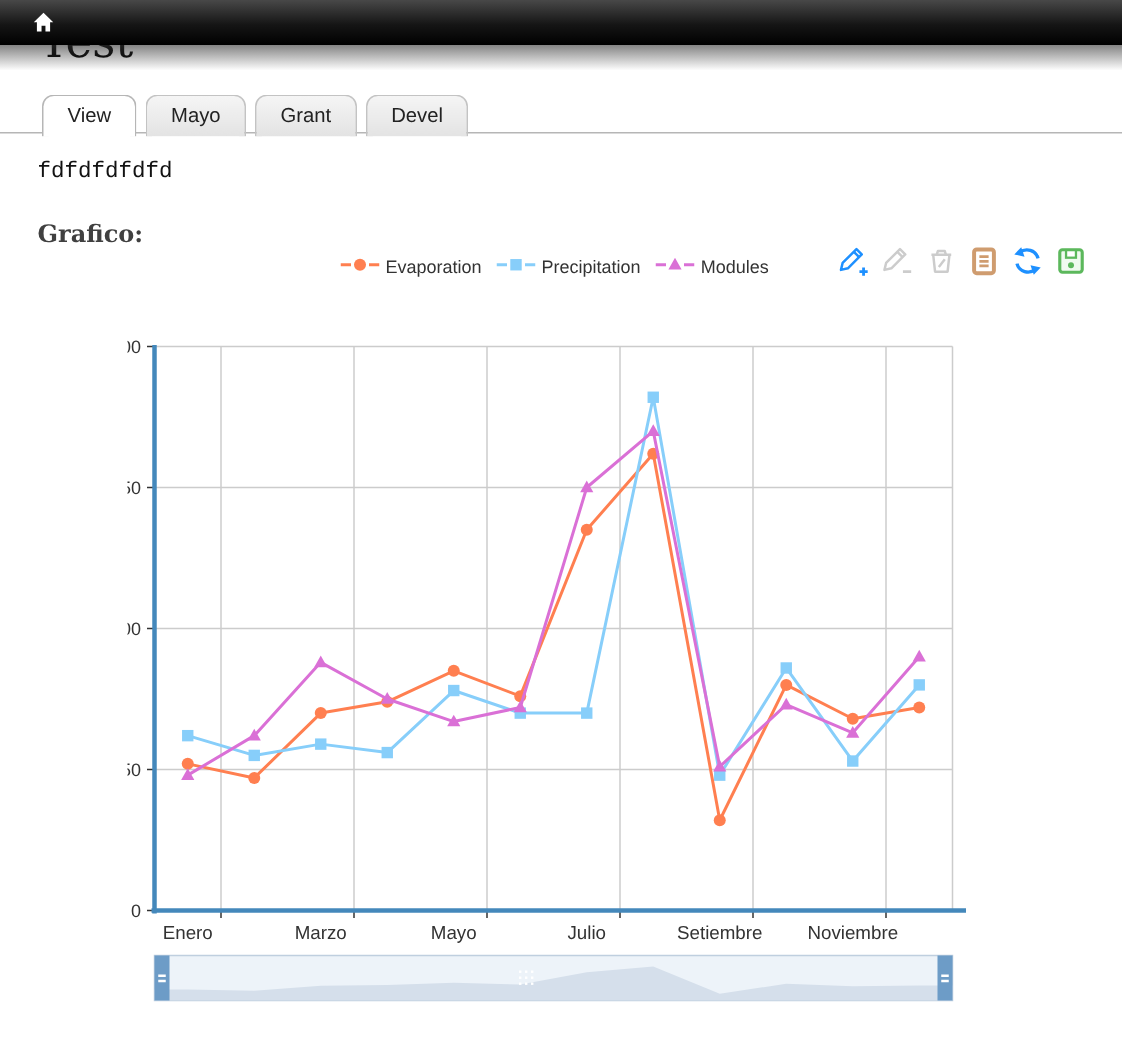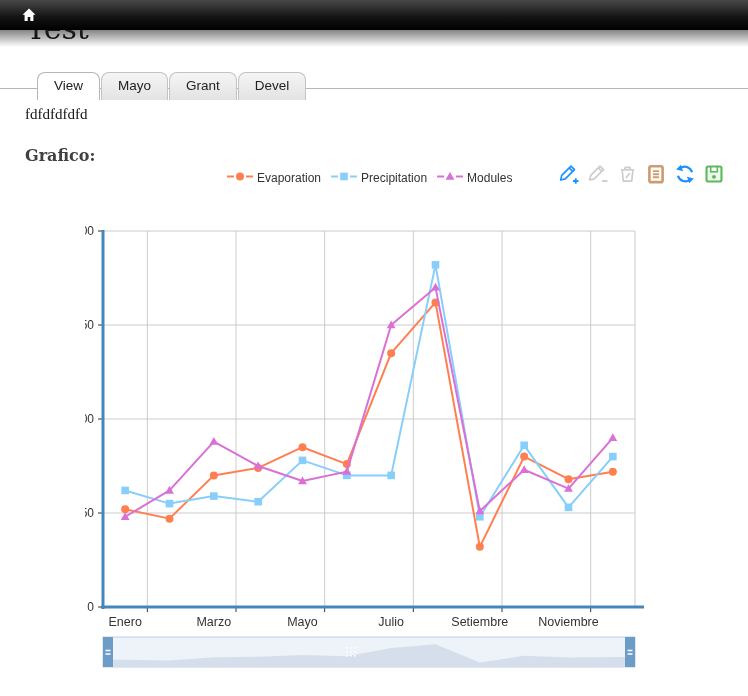--- a/index.html
+++ b/index.html
@@ -17,30 +17,30 @@
   .bar-shadow{position:absolute;top:30px;left:0;right:0;height:17px;z-index:3;
     background:linear-gradient(rgba(50,50,50,.6),rgba(255,255,255,0));pointer-events:none;}
 
   
   .page-title{position:absolute;top:11px;left:26px;margin:0;z-index:2;
     font-family:"DejaVu Serif",serif;font-size:30px;font-weight:normal;color:#000;}
 
   
   .tabs-bar{position:absolute;top:60px;left:0;right:0;height:28px;z-index:4;
     border-bottom:1px solid #b6b6b6;padding-left:25px;box-sizing:content-box;}
-  .tabs{list-style:none;margin:12px;padding:0;display:flex;gap:1px;height:28px;align-items:flex-end;}
+  .tabs{list-style:none;margin:3px;padding:0;display:flex;gap:6px;height:28px;align-items:flex-end;}
   .tabs li{border:1px solid #c3c3c3;border-bottom:none;border-radius:8px 8px 0 0;
     background:linear-gradient(#f5f5f5,#e3e3e3);padding:5px 16px 6px;font-size:13.5px;
     color:#222;height:28px;box-sizing:border-box;position:relative;cursor:pointer;}
   .tabs li.active{background:#fff;border-color:#b6b6b6;}
   .tabs li.active::after{content:"";position:absolute;left:0;right:0;bottom:-1px;height:1px;background:#fff;}
 
   
   .body-text{position:absolute;top:106px;left:25px;margin:0;
-    font-family:Liberation Serif, serif;font-size:15px;color:#121212;}
+    font-family:Liberation Mono, monospace;font-size:15px;color:#121212;}
   .field-label{position:absolute;top:146px;left:25px;
     font-family:"DejaVu Serif",serif;font-size:16px;font-weight:bold;color:#404040;}
 
   
   .chart{position:absolute;top:160px;left:85px;width:660px;height:514px;}
   .legend{position:absolute;top:11px;left:142px;display:flex;gap:10px;align-items:center;z-index:2;}
   .legend .item{display:flex;gap:4px;font-size:12px;color:#333;cursor:pointer;}
   .toolbox{position:absolute;top:3px;left:473px;display:flex;gap:7px;z-index:2;}
   .toolbox .tbtn{width:22px;height:22px;display:block;cursor:pointer;}
   #plot{position:absolute;top:0;left:0;}

